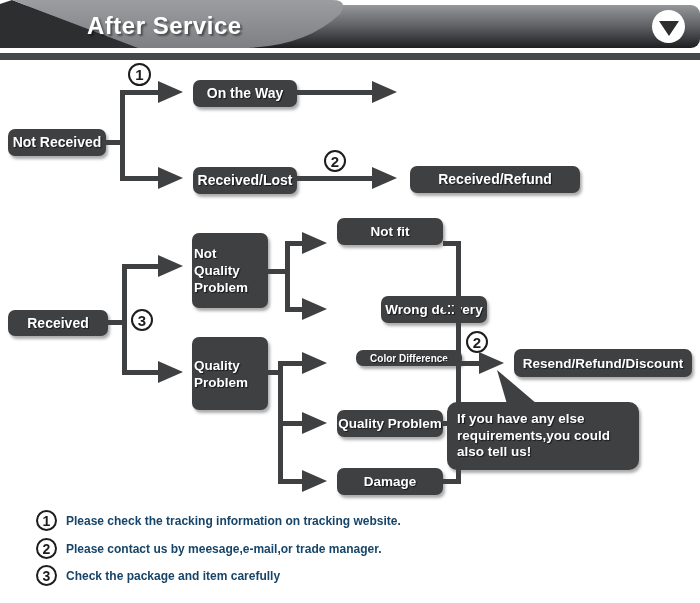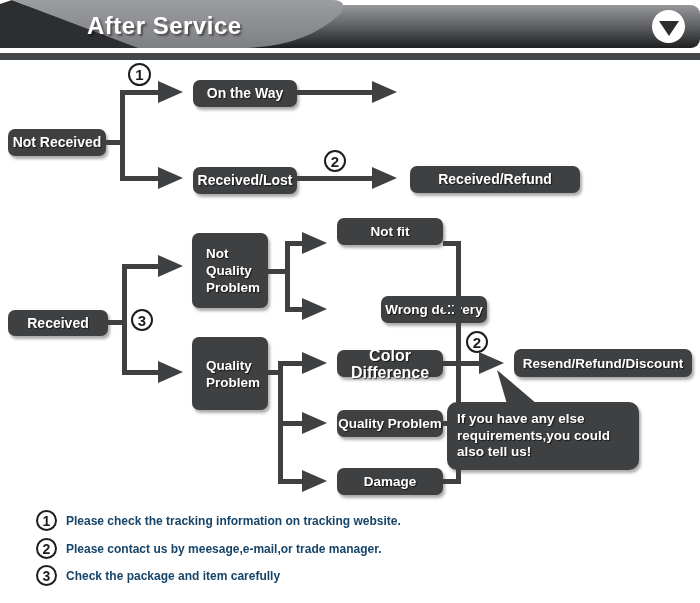--- a/index.html
+++ b/index.html
@@ -24,21 +24,21 @@
   }
   .header-strip { position:absolute; left:0; top:53px; width:700px; height:7px; background:#45484b; }
   
   .node {
     position:absolute; background:#3e4042; color:#ffffff; font-weight:bold;
     border-radius:7px; display:flex; align-items:center; justify-content:center;
     text-align:center; font-size:13.5px; line-height:17px; white-space:pre-line;
     box-shadow:2px 3px 3px rgba(70,70,70,0.45); text-shadow:1px 1px 1px rgba(0,0,0,0.65);
     box-sizing:border-box;
   }
-  .node.left-align { justify-content:flex-start; text-align:left; padding-left:14px; }
+  .node.left-align { justify-content:flex-start; text-align:left; padding-left:2px; }
   .hline, .vline { position:absolute; background:#3e4042; }
   .hline { height:5px; } .vline { width:5px; }
   .arrow {
     position:absolute; width:0; height:0;
     border-top:11px solid transparent; border-bottom:11px solid transparent;
     border-left:25px solid #3e4042;
   }
   .marker {
     position:absolute; width:23px; height:23px; border:2px solid #1d1d1d;
     border-radius:50%; background:#ffffff; color:#1d1d1d; font-weight:bold;
@@ -139,21 +139,21 @@
 
   <div class="hline" style="left:268px; top:370px; width:15px;"></div>
   <div class="vline" style="left:278px; top:361px; height:123px;"></div>
   <div class="hline" style="left:278px; top:361px; width:25px;"></div>
   <div class="arrow" style="left:302px; top:352px;"></div>
   <div class="hline" style="left:278px; top:421px; width:25px;"></div>
   <div class="arrow" style="left:302px; top:412px;"></div>
   <div class="hline" style="left:278px; top:479px; width:25px;"></div>
   <div class="arrow" style="left:302px; top:470px;"></div>
 
-  <div class="node" style="left:337px; top:350px; width:106px; height:27px; font-size:16px;">Color Difference</div>
+  <div class="node" style="left:356px; top:350px; width:106px; height:16px; font-size:10px;">Color Difference</div>
   <div class="node" style="left:337px; top:410px; width:106px; height:27px;">Quality Problem</div>
   <div class="node" style="left:337px; top:468px; width:106px; height:27px;">Damage</div>
 
   <div class="hline" style="left:443px; top:241px; width:18px;"></div>
   <div class="hline" style="left:443px; top:307px; width:18px;"></div>
   <div class="hline" style="left:443px; top:361px; width:18px;"></div>
   <div class="hline" style="left:443px; top:421px; width:18px;"></div>
   <div class="hline" style="left:443px; top:479px; width:18px;"></div>
   <div class="vline" style="left:456px; top:241px; height:243px;"></div>
 

